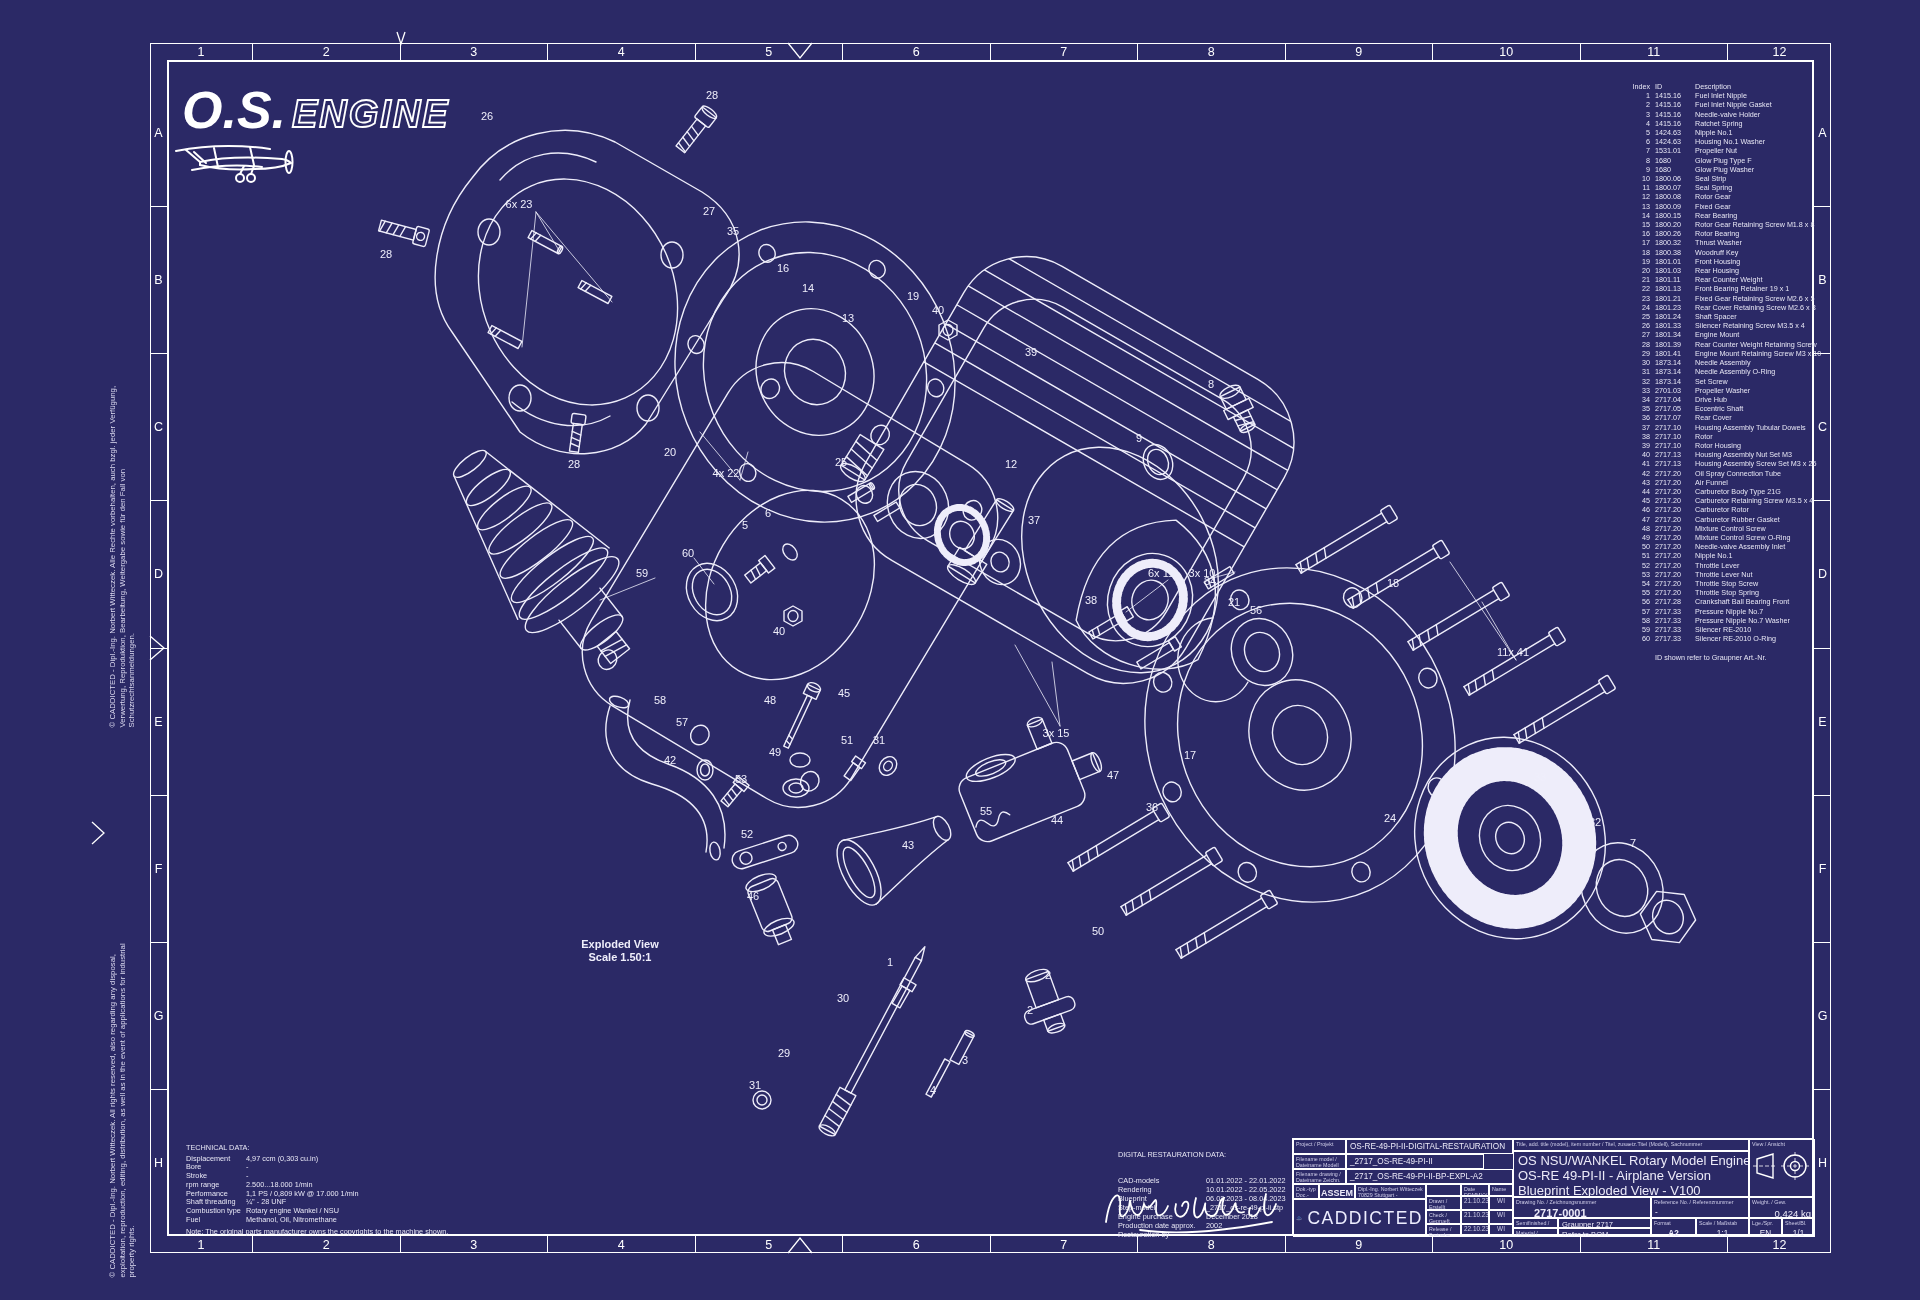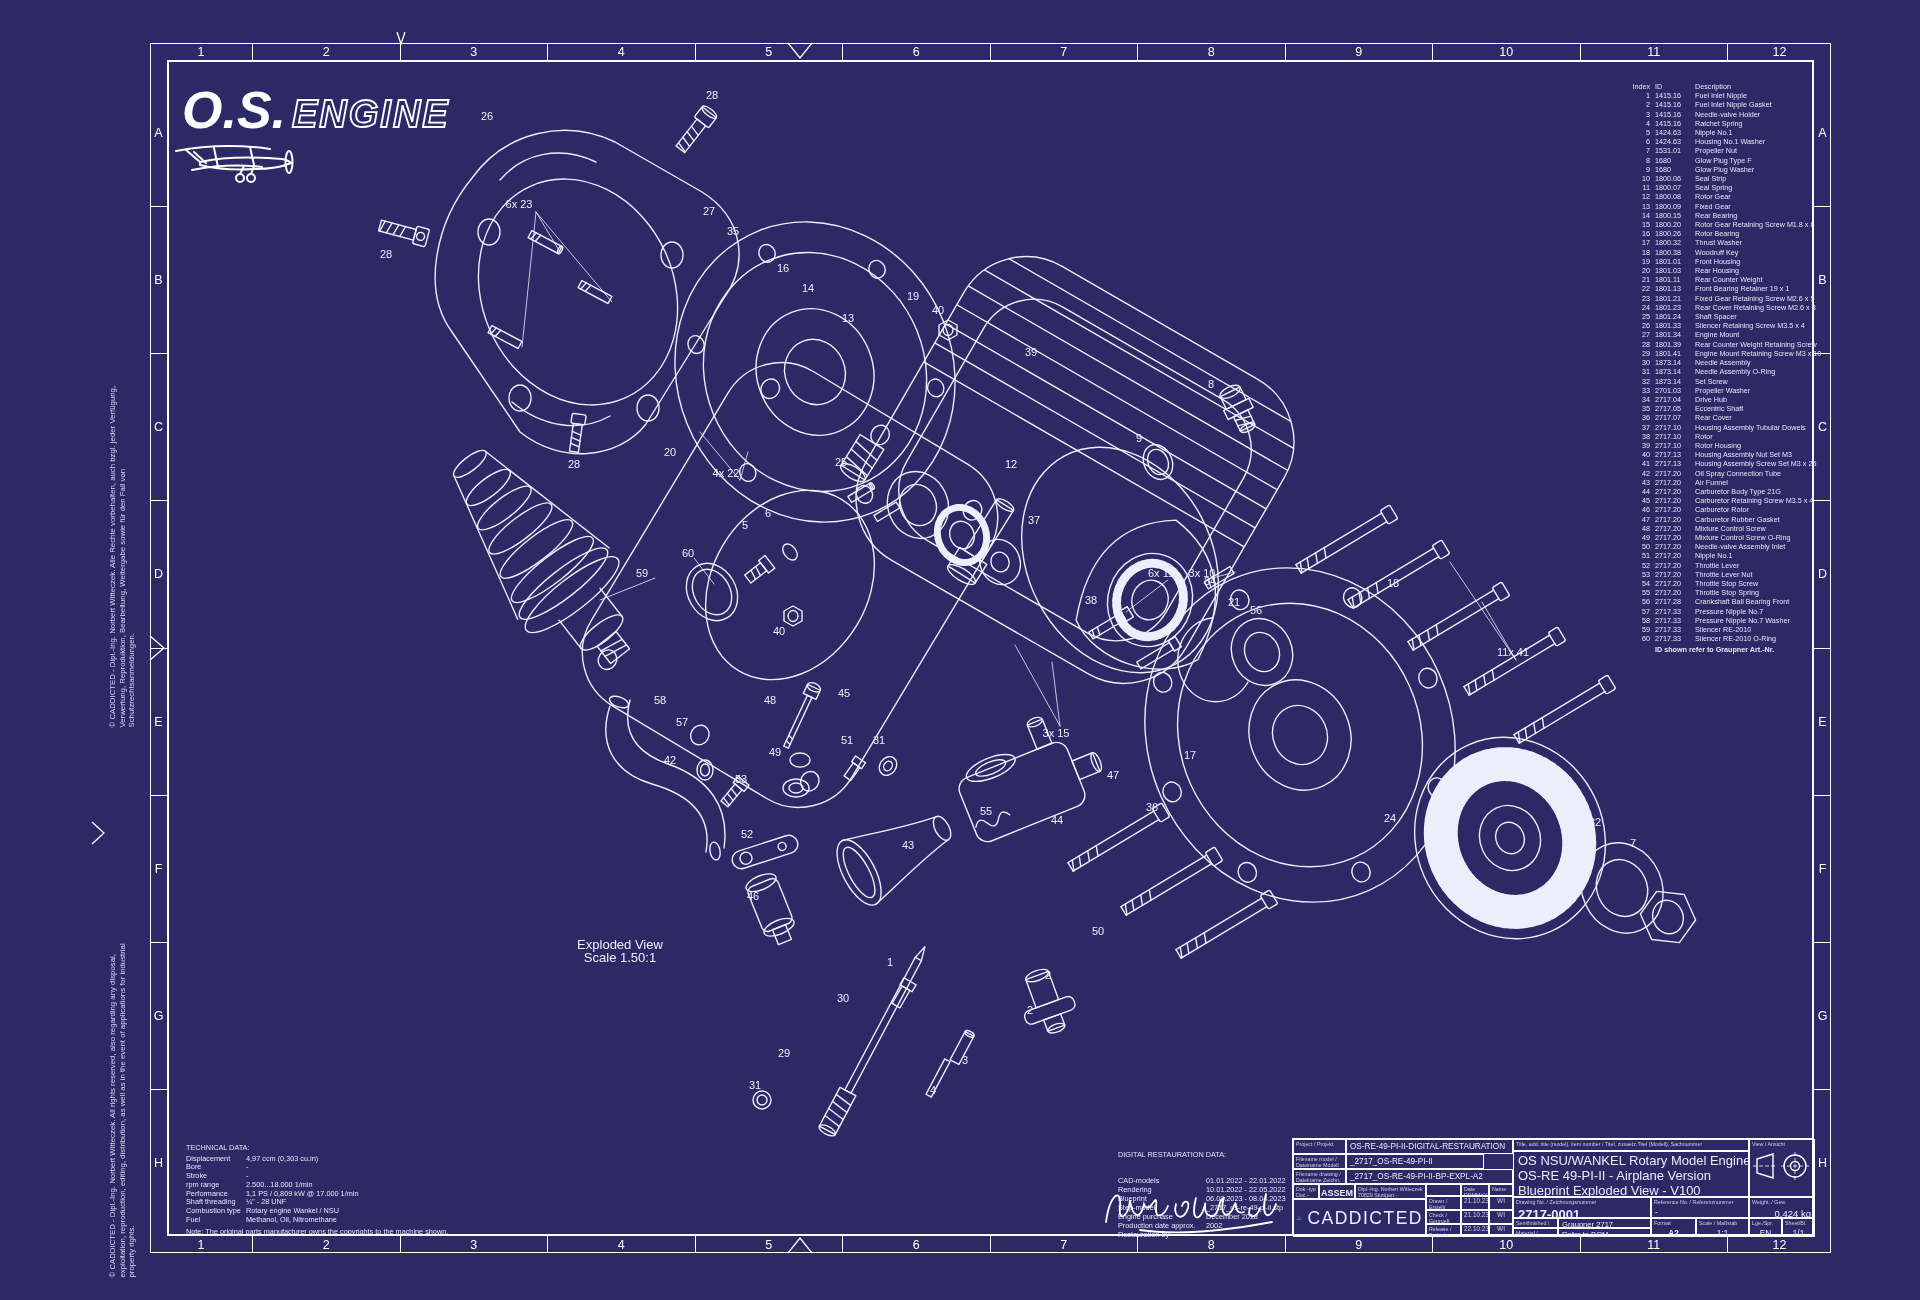--- a/index.html
+++ b/index.html
@@ -28,43 +28,43 @@
   
   .sidetext{width:345px;font-size:7.8px;line-height:9.5px;color:#dcdaf0;text-align:left;
      transform:translate(-50%,-50%) rotate(-90deg);}
   .sidetext.de{left:122px;top:555px;} .sidetext.en{left:122px;top:1105px;}
   
   .parts{left:1630px;top:82px;width:186px;font-size:7.2px;line-height:9.2px;color:#e7e6f4;}
   .plr{display:flex;}
   .pi{flex:0 0 20px;text-align:right;padding-right:5px;}
   .pid{flex:0 0 40px;}
   .pd{flex:1;white-space:nowrap;}
-  .pfoot{padding-left:25px;margin-top:2px;font-weight:bold;}
+  .pfoot{padding-left:25px;margin-top:10px;}
   
   .lbl{position:absolute;transform:translate(-50%,-50%);font-size:11px;color:#efeefb;white-space:nowrap;}
   
-  .caption{left:620px;top:938px;text-align:center;font-size:13px;line-height:13px;color:#efeefb;transform:translate(-50%,0);}
+  .caption{left:620px;top:938px;text-align:center;font-size:11px;line-height:13px;color:#efeefb;transform:translate(-50%,0);font-weight:bold;}
   
   .tech{left:186px;top:1144px;width:320px;font-size:7.3px;line-height:8.7px;color:#e7e6f4;}
   .tech .t{margin-bottom:2px;}
   .kv{display:flex;} .kv .k{flex:0 0 60px;} .kv .v{flex:1;}
   .tech .note{margin-top:4px;}
   
   .resto{left:1118px;top:1150px;width:300px;font-size:7.3px;line-height:9px;color:#e7e6f4;}
   .resto .t{margin-bottom:17px;}
   .resto .kv .k{flex:0 0 88px;}
   .sig{left:1100px;top:1178px;}
   
   .tb{left:1292px;top:1138px;width:522px;height:98px;border:1.5px solid #fff;box-sizing:border-box;font-size:8.5px;}
   .tb .bx{position:absolute;border:0.75px solid #fff;box-sizing:border-box;overflow:hidden;}
   .tb .sl{font-size:5.3px;line-height:6px;color:#cfcde8;padding:1px 2px;}
   .tb .val{font-size:8.2px;padding:2px 3px;white-space:nowrap;}
   .tb .big{font-size:9px;font-weight:bold;text-align:center;padding-top:3px;}
   .tb .titles{font-size:13px;line-height:15px;padding:1px 4px;white-space:nowrap;}
-  .tb .dno{font-size:13px;font-weight:bold;padding:1px 4px;}
+  .tb .dno{font-size:11px;font-weight:bold;padding:1px 20px;}
   .tb .ctr{text-align:center;}
   .caddicted{display:flex;align-items:center;gap:5px;padding:3px 2px;}
   .caddicted .word{font-size:17.5px;letter-spacing:1.5px;color:#eef;}
   
   .mark{stroke:#fff;stroke-width:1.3;fill:none;}
 </style>
 </head>
 <body>
 
 <div class="page">

